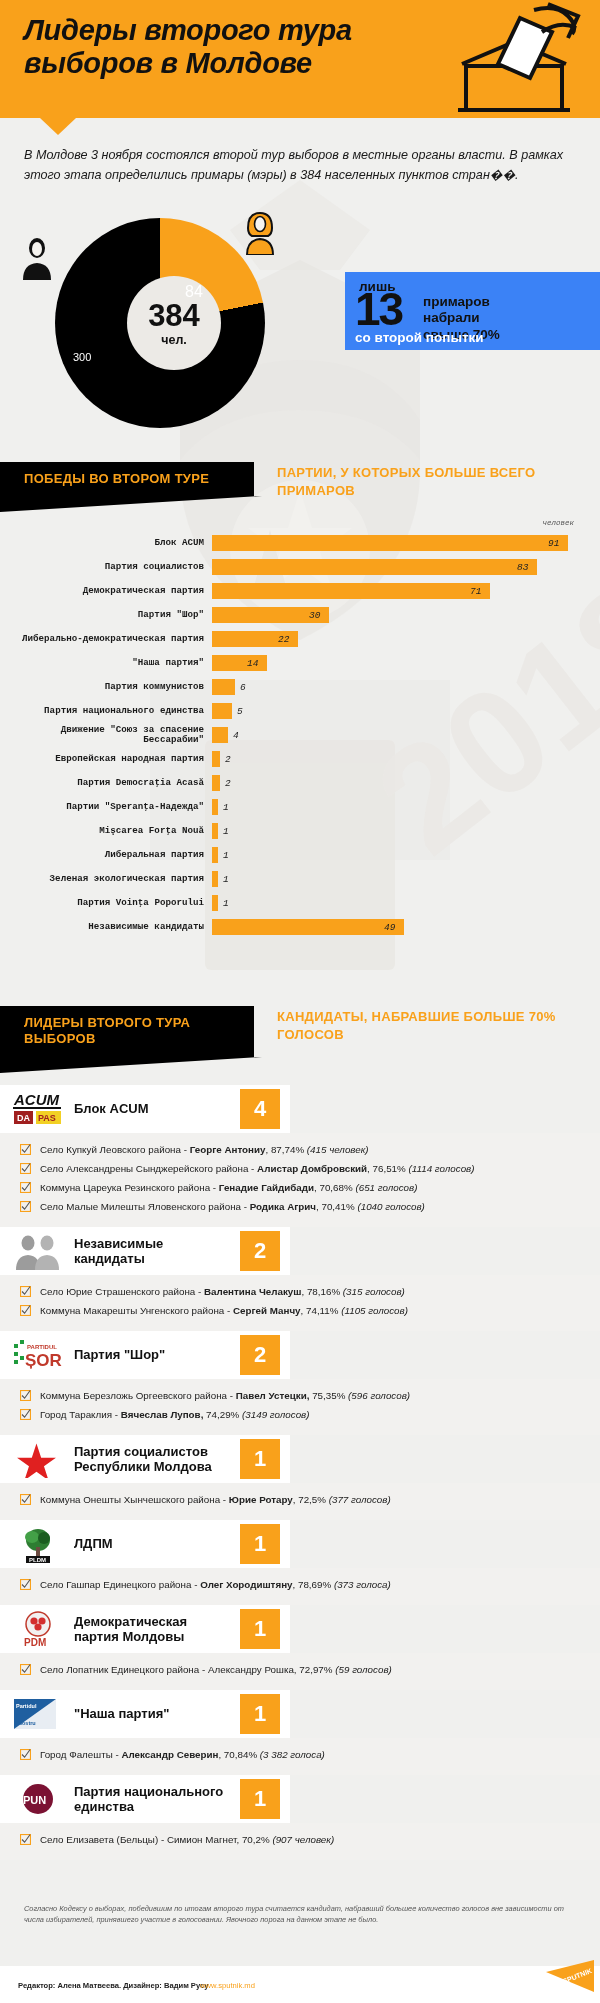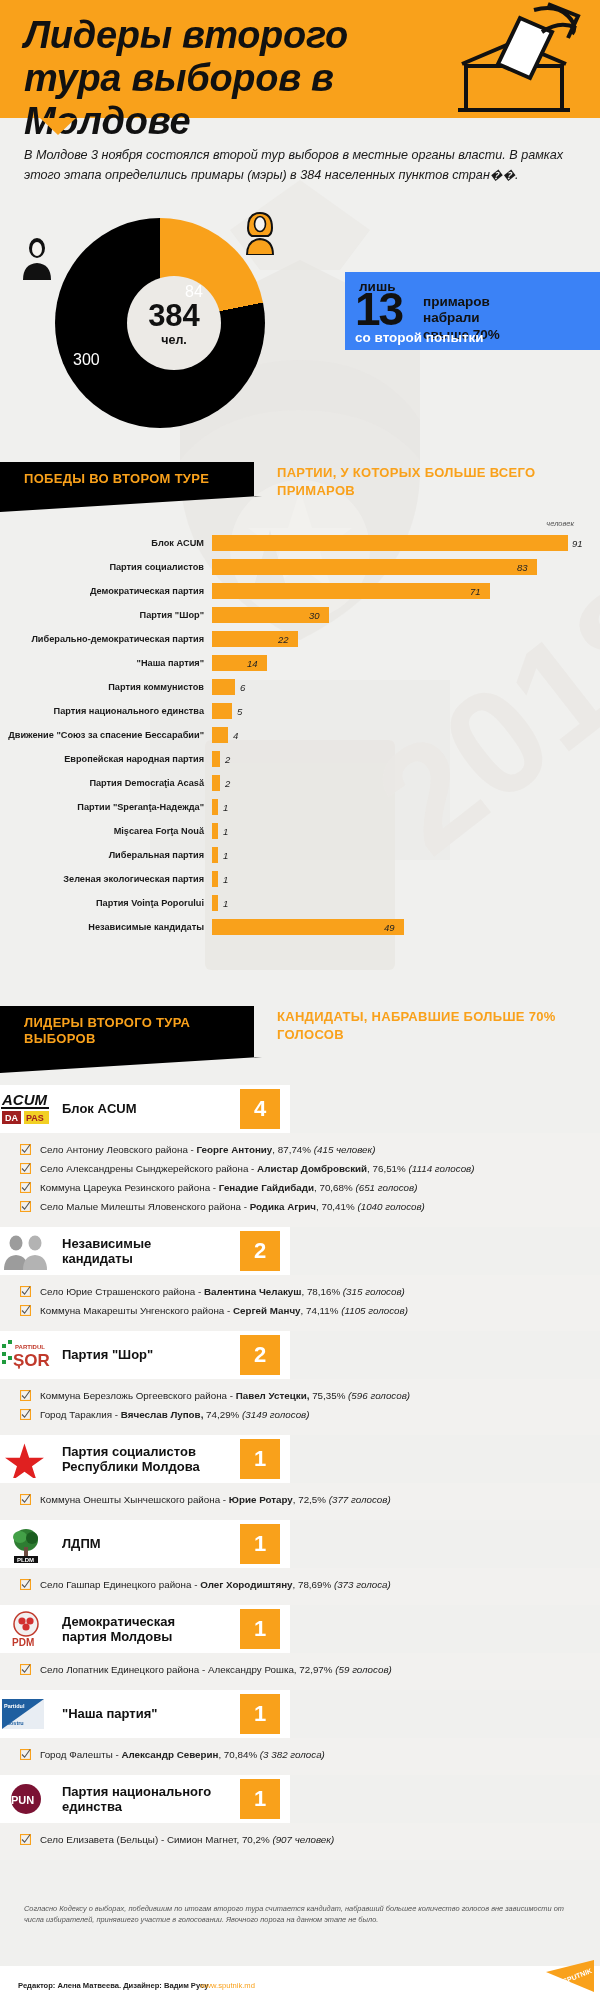--- a/index.html
+++ b/index.html
@@ -7,21 +7,21 @@
     width:600px; height:2003px; position:relative;
     background:#f0f0ee;
     font-family:"Liberation Sans", sans-serif;
     overflow:hidden;
   }
 
   
   .header { position:absolute; left:0; top:0; width:600px; height:118px; background:#f9a11b; }
   .header-title {
     position:absolute; left:24px; top:14px; width:380px;
-    font-size:38px; line-height:1.13; font-weight:bold; color:#111;
+    font-size:29px; line-height:1.13; font-weight:bold; color:#111;
     font-style:italic; letter-spacing:-0.3px;
   }
   .header-notch {
     position:absolute; left:40px; top:118px; width:0;height:0;
     border-left:18px solid transparent; border-right:18px solid transparent;
     border-top:17px solid #f9a11b;
   }
   .ballot { position:absolute; right:12px; top:2px; width:150px; height:116px; }
 
   
@@ -37,21 +37,21 @@
   .donut-wrap { position:absolute; left:55px; top:218px; width:210px; height:210px; }
   .donut { width:210px; height:210px; border-radius:50%; }
   .donut-hole {
     position:absolute; left:72px; top:58px; width:94px; height:94px;
     border-radius:50%; background:#eceae6;
     display:flex; flex-direction:column; align-items:center; justify-content:center;
   }
   .donut-center-num { font-size:31px; font-weight:bold; color:#111; line-height:1; }
   .donut-center-lab { font-size:12.5px; font-weight:bold; color:#111; margin-top:2px; }
   .donut-val-orange { position:absolute; left:130px; top:65px; font-size:16px; color:#fff; font-weight:500; }
-  .donut-val-black  { position:absolute; left:18px;  top:133px; font-size:16px; color:#fff; font-weight:500; }
+  .donut-val-black  { position:absolute; left:18px;  top:133px; font-size:11px; color:#fff; font-weight:500; }
 
   .icon-man { position:absolute; left:20px; top:237px; width:34px; height:43px; }
   .icon-woman { position:absolute; left:243px; top:212px; width:34px; height:43px; }
 
   
   .callout { position:absolute; left:345px; top:272px; width:260px; height:78px; background:#3b82f6; }
   .callout-small { position:absolute; left:14px; top:7px; font-size:13.5px; font-weight:bold; color:#111; }
   .callout-num { position:absolute; left:10px; top:14px; font-size:46px; font-weight:bold; color:#111; line-height:1; letter-spacing:-2px; }
   .callout-lines { position:absolute; left:78px; top:22px; font-size:13.5px; font-weight:bold; color:#111; line-height:1.22; }
   .callout-bottom { position:absolute; left:10px; top:58px; font-size:13.5px; font-weight:bold; color:#fff; }
@@ -66,39 +66,39 @@
     content:""; position:absolute; left:0; top:100%;
     border-left:0 solid transparent; border-right:262px solid transparent;
     border-top:16px solid #000;
   }
   .sec-title {
     position:absolute; left:277px; top:2px; width:300px;
     color:#f9a11b; font-size:13px; font-weight:bold; letter-spacing:0.3px; line-height:1.38;
   }
 
   
-  .chart { position:absolute; left:0; top:531px; width:600px; }
+  .chart { position:absolute; left:0; top:531px; width:600px;font-family:Liberation Mono, monospace; }
   .chart-unit { position:absolute; right:26px; top:-12px; font-size:7.5px; color:#555; font-style:italic; }
   .bar-row { position:relative; height:24px; display:flex; align-items:center; }
   .bar-label {
     width:212px; text-align:right; padding-right:8px;
     font-size:9.2px; font-weight:bold; color:#1a1a1a; line-height:1.12;
   }
   .bar-track { position:relative; flex:1; height:24px; display:flex; align-items:center; }
   .bar-fill { height:16px; background:#f9a11b; }
   .bar-val { margin-left:5px; font-size:9.5px; font-style:italic; color:#222; }
   .bar-val.inside { position:absolute; color:#222; margin:0; }
 
   
   .leaders { position:absolute; left:0; top:1085px; width:600px; }
   .party-head {
     position:relative; width:290px; height:48px; background:#fff;
     display:flex; align-items:center;
   }
-  .party-logo { width:52px; height:38px; margin-left:0; flex:0 0 52px; position:relative;text-decoration:underline; }
+  .party-logo { width:52px; height:38px; margin-left:12px; flex:0 0 52px; position:relative;text-decoration:underline; }
   .party-name { margin-left:10px; font-size:13px; font-weight:bold; color:#111; line-height:1.18; width:150px; }
   .party-count {
     position:absolute; left:240px; top:4px; width:40px; height:40px; background:#f9a11b;
     color:#fff; font-size:22px; font-weight:bold; display:flex; align-items:center; justify-content:center;
   }
   .cand-block { background:#f2f1ef; padding:8px 0 10px 0; }
   .cand-row { display:flex; align-items:flex-start; padding:3px 0 3px 20px; font-size:9.8px; color:#222; }
   .chk { flex:0 0 14px; margin-top:0px; }
   .cand-text { padding-left:6px; line-height:1.25; }
   .cand-text b { font-weight:bold; }
@@ -191,21 +191,21 @@
   <div class="sec-title">ПАРТИИ, У КОТОРЫХ БОЛЬШЕ ВСЕГО ПРИМАРОВ</div>
 </div>
 
 <div class="chart">
   <div class="chart-unit">человек</div>
   <div id="bars">
       <div class="bar-row">
         <div class="bar-label">Блок ACUM</div>
         <div class="bar-track">
           <div class="bar-fill" style="width: 356px;"></div>
-          <span class="bar-val inside" style="left: 336px; margin-left: 24px;">91</span>
+          <span class="bar-val inside" style="left: 336px;">91</span>
         </div>
       </div>
       <div class="bar-row">
         <div class="bar-label">Партия социалистов</div>
         <div class="bar-track">
           <div class="bar-fill" style="width: 325px;"></div>
           <span class="bar-val inside" style="left: 305px;">83</span>
         </div>
       </div>
       <div class="bar-row">
@@ -333,21 +333,21 @@
         </svg></div>
       <div class="party-name">Блок ACUM</div>
       <div class="party-count">4</div>
     </div>
     <div class="cand-block">
       <div class="cand-row">
         <span class="chk"><svg viewBox="0 0 12 12" width="11" height="11">
             <rect x="0.6" y="0.6" width="10.8" height="10.8" fill="none" stroke="#f9a11b" stroke-width="1.2"></rect>
             <path d="M2.2 6 L5 9 L11 0.5" fill="none" stroke="#555" stroke-width="1.2"></path>
           </svg></span>
-        <span class="cand-text"><span>Село Антониу Леовского района - </span><b>Георге Антониу</b><span>, 87,74% </span><i>(415 человек)</i></span>
+        <span class="cand-text"><span>Село Купкуй Леовского района - </span><b>Георге Антониу</b><span>, 87,74% </span><i>(415 человек)</i></span>
       </div>
       <div class="cand-row">
         <span class="chk"><svg viewBox="0 0 12 12" width="11" height="11">
             <rect x="0.6" y="0.6" width="10.8" height="10.8" fill="none" stroke="#f9a11b" stroke-width="1.2"></rect>
             <path d="M2.2 6 L5 9 L11 0.5" fill="none" stroke="#555" stroke-width="1.2"></path>
           </svg></span>
         <span class="cand-text"><span>Село Александрены Сынджерейского района - </span><b>Алистар Домбровский</b><span>, 76,51% </span><i>(1114 голосов)</i></span>
       </div>
       <div class="cand-row">
         <span class="chk"><svg viewBox="0 0 12 12" width="11" height="11">

